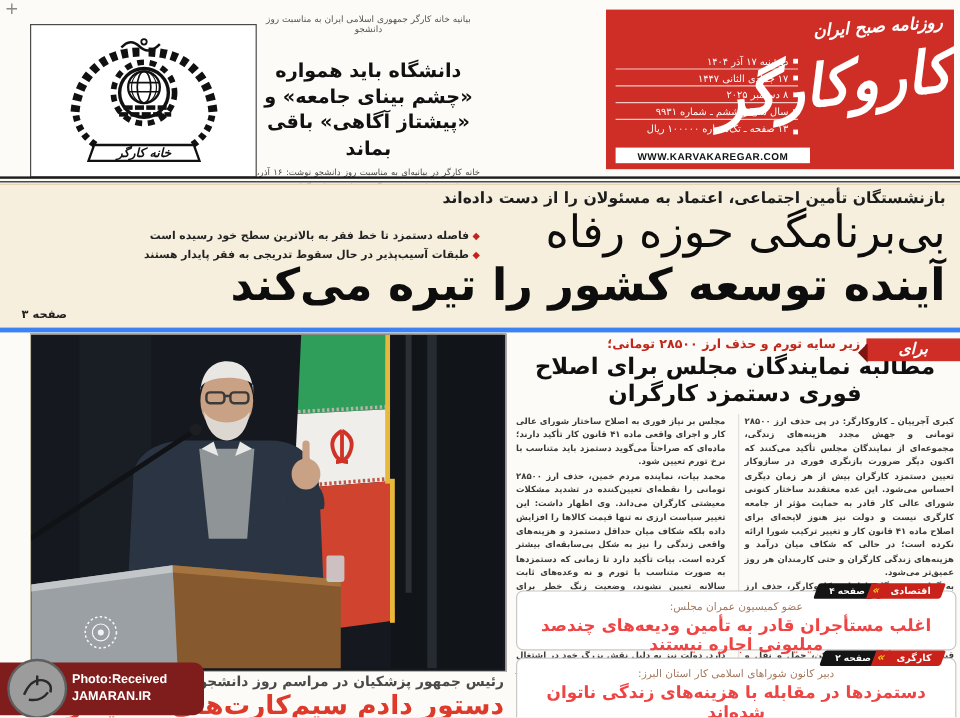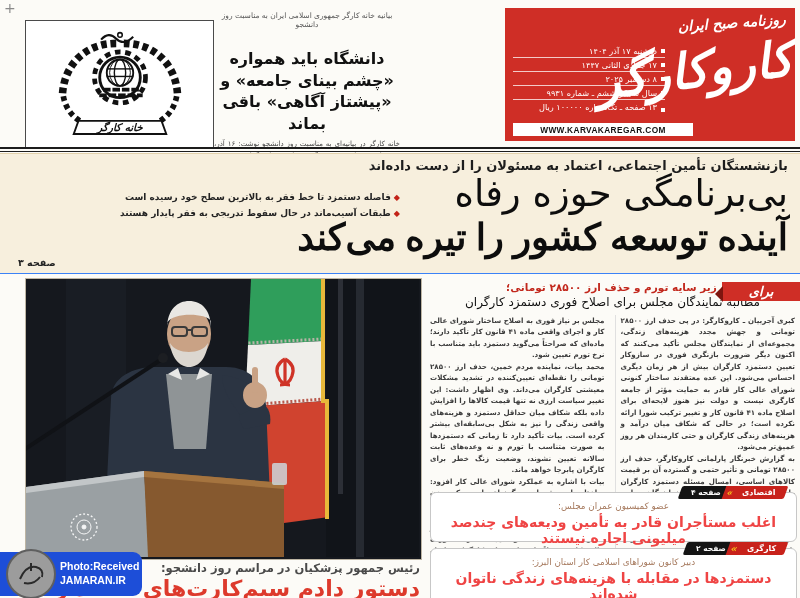--- a/index.html
+++ b/index.html
@@ -20,44 +20,44 @@
   .tagline{position:absolute;right:10px;top:3px;color:#fff;font-size:14px;font-style:italic;font-weight:bold;
            transform:rotate(-4deg);transform-origin:right top;z-index:3;}
   .biglogo{position:absolute;right:2px;top:22px;width:288px;color:#fff;font-size:49px;font-weight:bold;
            font-style:italic;text-align:right;transform:rotate(-7deg);transform-origin:right center;
            z-index:1;white-space:nowrap;letter-spacing:-2px;}
   .dates{position:absolute;left:8px;top:36px;width:152px;z-index:2;}
   .daterow{direction:rtl;display:flex;align-items:center;justify-content:flex-start;gap:4px;
            color:#fff;font-size:8.2px;font-weight:normal;padding:1.5px 0;border-bottom:1px solid rgba(255,255,255,.75);}
   .daterow:last-child{border-bottom:none;align-items:flex-end;}
   .sqb{display:inline-block;width:4px;height:4px;background:#fff;}
-  .webbar{position:absolute;left:8px;bottom:5px;width:180px;height:13px;background:#fff;color:#111;
+  .webbar{position:absolute;left:8px;bottom:5px;width:162px;height:13px;background:#fff;color:#111;
           font-size:8.3px;font-weight:bold;display:flex;align-items:center;justify-content:center;
           letter-spacing:.4px;z-index:3;font-family:"Liberation Sans",sans-serif;}
   .toprule{position:absolute;left:0;top:147px;width:800px;border-top:2px solid #1c1c1c;}
   .toprule2{position:absolute;left:0;top:151px;width:800px;border-top:1px solid #1c1c1c;}
   
-  .band{position:absolute;left:0;top:153px;width:800px;height:119px;background:#f7efdd;border-top:1px solid #e3d2ac;border-bottom:1px solid #3b82f6;}
+  .band{position:absolute;left:0;top:153px;width:800px;height:119px;background:#f7efdd;border-top:1px solid #e3d2ac;border-bottom:4px solid #3b82f6;}
   .band .kicker{position:absolute;right:12px;top:4px;font-size:13px;font-weight:bold;color:#1d1d1d;}
   .band .h1a{position:absolute;right:12px;top:18px;font-size:37px;font-weight:normal;color:#0d0d0d;letter-spacing:-1px;}
-  .band .h1b{position:absolute;right:12px;top:62px;font-size:37px;font-weight:bold;color:#0d0d0d;letter-spacing:-1px;white-space:nowrap;font-family:Liberation Serif, serif;}
+  .band .h1b{position:absolute;right:12px;top:62px;font-size:37px;font-weight:bold;color:#0d0d0d;letter-spacing:-1px;white-space:nowrap;}
   .bullets{position:absolute;left:78px;top:36px;width:322px;direction:rtl;}
   .bullet{font-size:9px;font-weight:bold;color:#232323;line-height:1.75;text-align:right;margin-left:18px;}
   .bullet .dm{color:#c32318;font-size:8px;margin-left:3px;}
   .band .pageref{position:absolute;left:18px;bottom:5px;font-size:9.5px;font-weight:bold;color:#222;}
   
   .photo-box{position:absolute;left:25px;top:278px;width:395px;height:280px;border:1px solid #bdb5a4;background:#15181e;}
   .parl{position:absolute;left:430px;top:281px;width:365px;}
   .ribbon{position:absolute;left:722px;top:282px;width:78px;height:19px;background:#cf2e26;color:#fff;
           font-size:13px;font-weight:bold;font-style:italic;display:flex;align-items:center;justify-content:center;
           z-index:2;}
   .ribbon:before{content:"";position:absolute;left:-7px;top:4px;border-top:8px solid transparent;
           border-bottom:8px solid transparent;border-right:8px solid #7e150f;}
   .parl .kicker{font-size:10.5px;font-weight:bold;color:#c2271c;text-align:center;padding-left:40px;margin-bottom:2px;}
-  .parl .headline{font-size:12px;font-weight:normal;color:#101010;text-align:center;margin-bottom:6px;letter-spacing:-.5px;}
+  .parl .headline{font-size:19px;font-weight:bold;color:#101010;text-align:center;margin-bottom:6px;letter-spacing:-.5px;}
   .cols{display:flex;direction:rtl;gap:10px;}
   .col{width:177px;font-size:7.1px;color:#3c3c3c;text-align:justify;line-height:1.62;white-space:pre-line;font-weight:bold;}
   .col.first{border-left:1px solid #e0e0e0;padding-left:5px;}
   .parl .cont{font-size:8.5px;font-weight:bold;color:#111;text-align:left;margin-top:2px;}
   
   .teaser{position:absolute;left:430px;width:365px;background:#fff;border:1px solid #c7c7c7;border-radius:6px;}
   .teaser .kick{font-size:8.8px;color:#a5785c;text-align:center;margin-top:8px;}
   .teaser .head{font-size:14px;font-weight:bold;color:#ef4444;text-align:center;margin-top:3px;letter-spacing:-.3px;}
   .tab{position:absolute;top:-7px;right:10px;display:flex;height:13px;align-items:stretch;z-index:2;}
   .tab-black{background:#141414;color:#fff;font-size:7.5px;font-weight:bold;display:flex;align-items:center;
@@ -66,21 +66,21 @@
   .tab-chev{background:#c8221b;color:#f6c21b;font-size:10px;font-weight:bold;display:flex;align-items:center;
             padding:0 3px;margin:0 -4px 0 -6px;transform:skewX(-20deg);}
   .tab-red{background:#c8221b;color:#fff;font-size:8px;font-weight:bold;display:flex;align-items:center;
            padding:0 10px;transform:skewX(-20deg);border-radius:2px;}
   .tab-red span{transform:skewX(20deg);direction:rtl;}
   
   .photo-kicker{position:absolute;left:150px;top:561px;width:270px;text-align:right;font-size:11.5px;
                 font-weight:bold;color:#4a4a4a;}
   .photo-headline{position:absolute;left:30px;top:576px;width:390px;text-align:right;font-size:22px;
                   font-weight:bold;color:#dd3a2c;letter-spacing:-.5px;white-space:nowrap;}
-  .watermark{position:absolute;left:0;top:552px;width:142px;height:44px;background:#1d4ed8;
+  .watermark{position:absolute;left:0;top:552px;width:170px;height:44px;background:#7f1d1d;
              border-radius:0 9px 9px 0;z-index:5;}
   .wm-circle{position:absolute;left:6px;top:-3px;width:46px;height:46px;border-radius:50%;background:#9c9c9c;
              border:2px solid #5f5f5f;display:flex;align-items:center;justify-content:center;overflow:hidden;}
   .wm-text{position:absolute;left:60px;top:7px;color:#fff;font-size:10.5px;font-weight:bold;line-height:1.35;
            font-family:"Liberation Sans",sans-serif;}
 </style>
 </head>
 <body>
 
 <div class="page">
@@ -157,21 +157,21 @@
 
   <div class="toprule"></div>
   <div class="toprule2"></div>
 
   <div class="band">
     <div class="kicker fa">بازنشستگان تأمین اجتماعی، اعتماد به مسئولان را از دست داده‌اند</div>
     <div class="h1a fa">بی‌برنامگی حوزه رفاه</div>
     <div class="h1b fa">آینده توسعه کشور را تیره می‌کند</div>
     <div class="bullets">
       <div class="bullet"><span class="dm">◆</span><span>فاصله دستمزد تا خط فقر به بالاترین سطح خود رسیده است</span></div>
-      <div class="bullet"><span class="dm">◆</span><span>طبقات آسیب‌ماند در حال سقوط تدریجی به فقر پایدار هستند</span></div>
+      <div class="bullet"><span class="dm">◆</span><span>طبقات آسیب‌پذیر در حال سقوط تدریجی به فقر پایدار هستند</span></div>
     </div>
     <div class="pageref">صفحه ۳</div>
   </div>
 
   <div class="photo-box">
     <svg width="393" height="278" viewBox="0 0 393 278" preserveAspectRatio="none">
       <rect width="393" height="278" fill="#15181e"></rect>
       <rect x="40" y="0" width="60" height="278" fill="#1b1f27" opacity=".7"></rect>
       <rect x="300" y="0" width="93" height="278" fill="#111419"></rect>
       <rect x="330" y="0" width="8" height="278" fill="#262a31"></rect>

